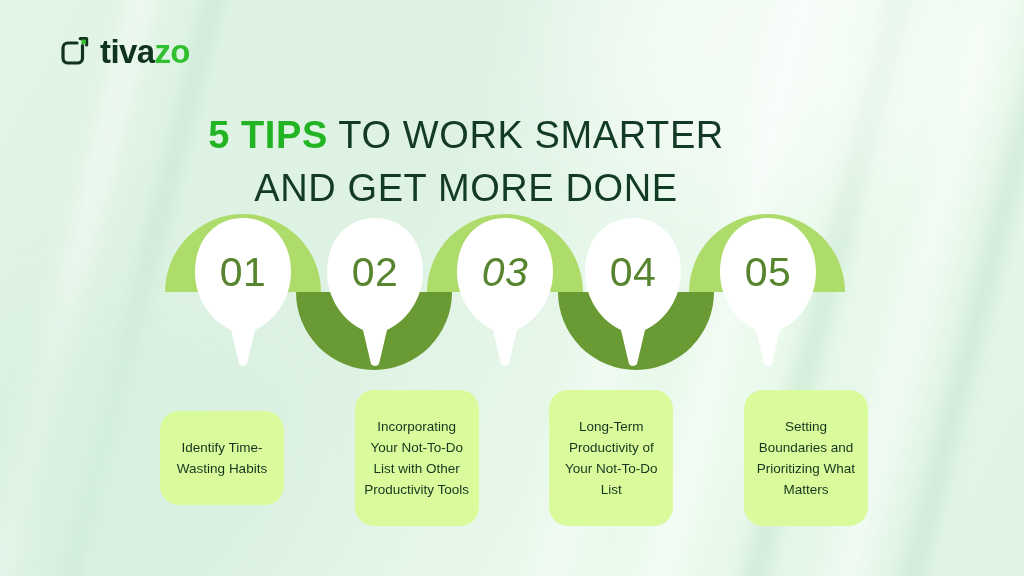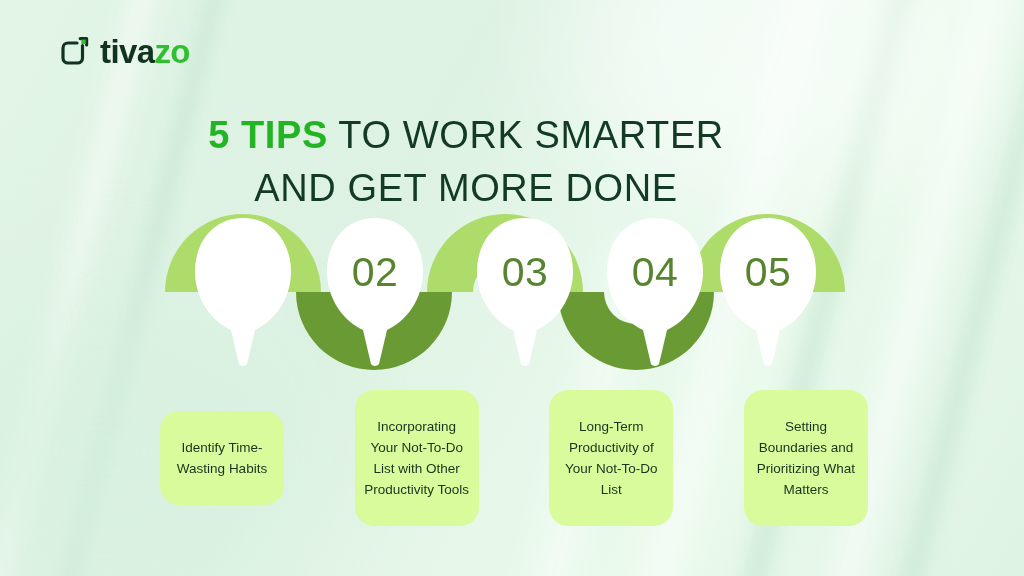--- a/index.html
+++ b/index.html
@@ -201,41 +201,42 @@
   </div>
 
   <div class="pins">
 
     <div class="pin" style="left:191px;">
       <div class="pin-shape">
         <svg viewBox="0 0 104 152" xmlns="http://www.w3.org/2000/svg">
           <path d="M52 4 C80.7 4 100 27 100 58 C100 86 82 108 64 116 L56 150 C54 152.5 50 152.5 48 150 L40 116 C22 108 4 86 4 58 C4 27 23.3 4 52 4 Z" fill="#ffffff"></path>
         </svg>
       </div>
+      <div class="pin-num">01</div>
     </div>
 
     <div class="pin" style="left:323px;">
       <div class="pin-shape">
         <svg viewBox="0 0 104 152" xmlns="http://www.w3.org/2000/svg">
           <path d="M52 4 C80.7 4 100 27 100 58 C100 86 82 108 64 116 L56 150 C54 152.5 50 152.5 48 150 L40 116 C22 108 4 86 4 58 C4 27 23.3 4 52 4 Z" fill="#ffffff"></path>
         </svg>
       </div>
       <div class="pin-num">02</div>
     </div>
 
-    <div class="pin" style="left:473px;">
+    <div class="pin" style="left:453px;font-style:italic;">
       <div class="pin-shape">
         <svg viewBox="0 0 104 152" xmlns="http://www.w3.org/2000/svg">
           <path d="M52 4 C80.7 4 100 27 100 58 C100 86 82 108 64 116 L56 150 C54 152.5 50 152.5 48 150 L40 116 C22 108 4 86 4 58 C4 27 23.3 4 52 4 Z" fill="#ffffff"></path>
         </svg>
       </div>
       <div class="pin-num">03</div>
     </div>
 
-    <div class="pin" style="left:603px;">
+    <div class="pin" style="left:581px;">
       <div class="pin-shape">
         <svg viewBox="0 0 104 152" xmlns="http://www.w3.org/2000/svg">
           <path d="M52 4 C80.7 4 100 27 100 58 C100 86 82 108 64 116 L56 150 C54 152.5 50 152.5 48 150 L40 116 C22 108 4 86 4 58 C4 27 23.3 4 52 4 Z" fill="#ffffff"></path>
         </svg>
       </div>
       <div class="pin-num">04</div>
     </div>
 
     <div class="pin" style="left:716px;">
       <div class="pin-shape">

